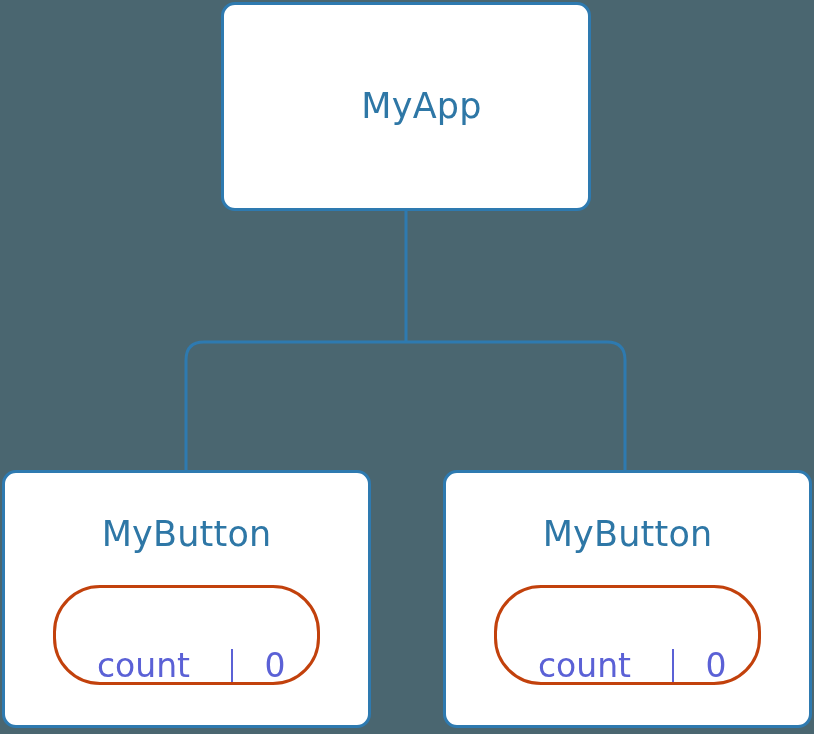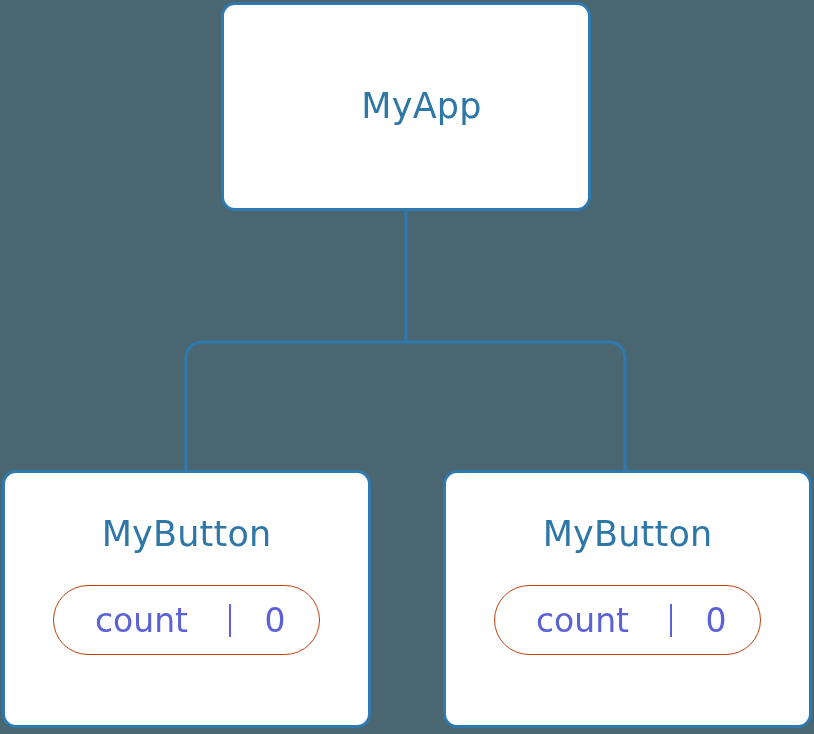--- a/index.html
+++ b/index.html
@@ -73,27 +73,27 @@
     font-size: 35px;
     line-height: 1;
     letter-spacing: 0.2px;
     white-space: nowrap;
     font-weight: 400;
   }
 
   
   .state-pill {
     margin-top: 33px;
-    height: 70px;
+    height: 100px;
     width: 267px;
-    border: 1px solid #c2410c;
+    border: 3px solid #c2410c;
     border-radius: 47px;
     box-sizing: border-box;
     display: flex;
-    align-items: center;
+    align-items: flex-end;
     overflow: hidden;
   }
 
   .pill-key,
   .pill-value {
     display: flex;
     align-items: center;
     justify-content: center;
     color: #5b61d6;
     font-size: 33px;

